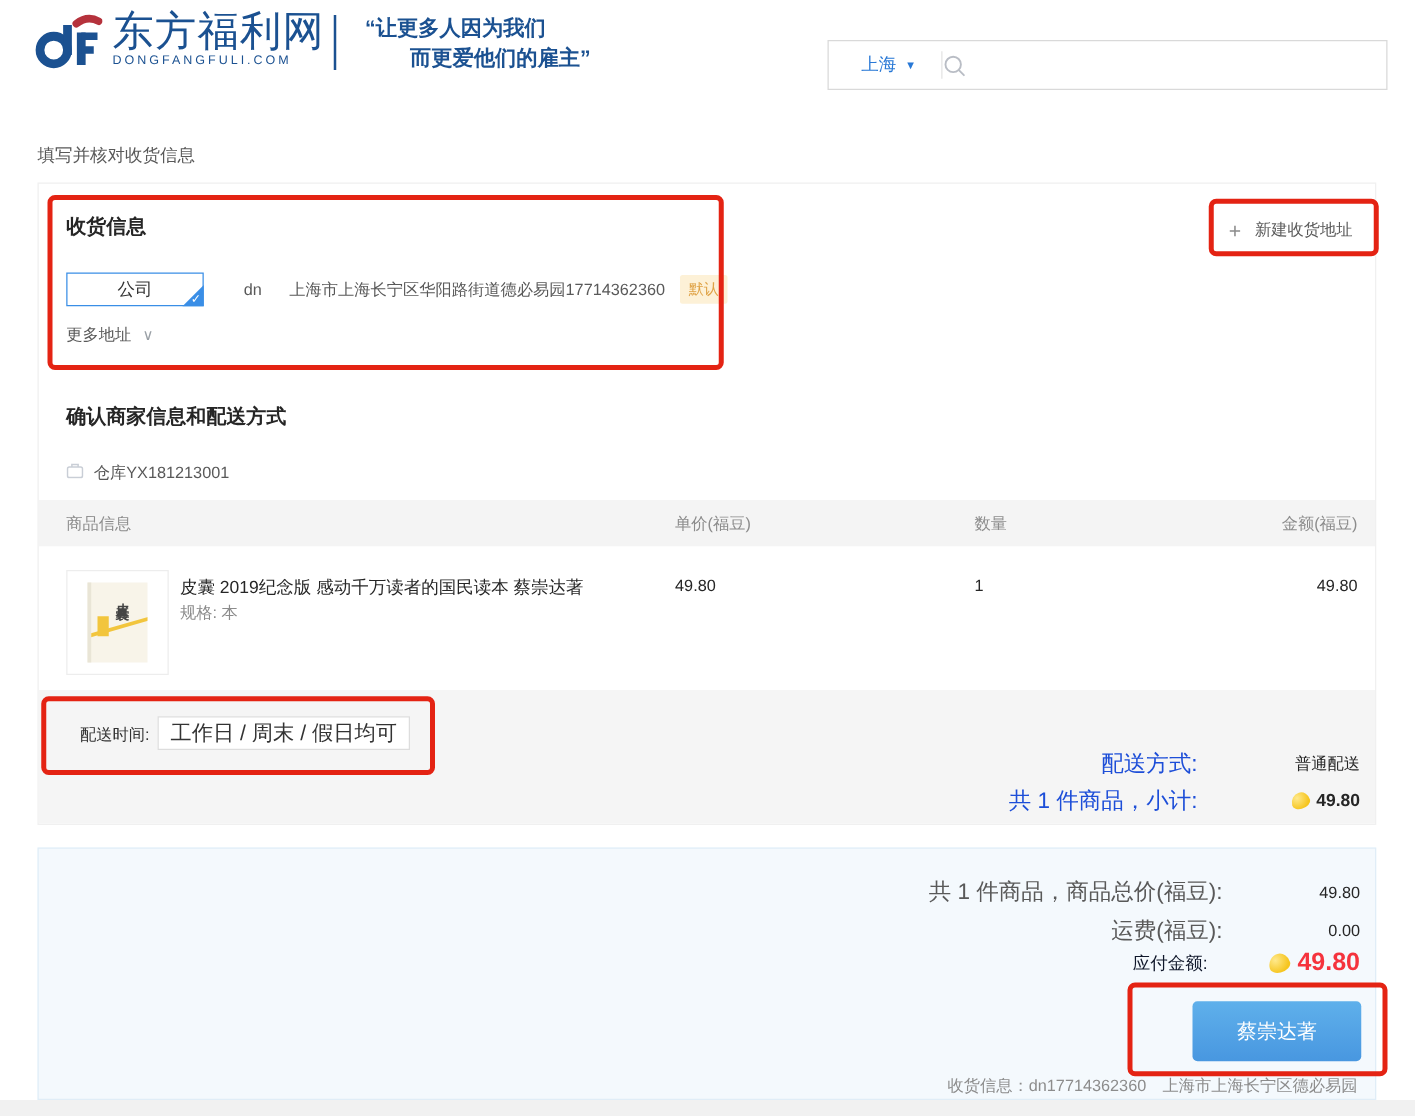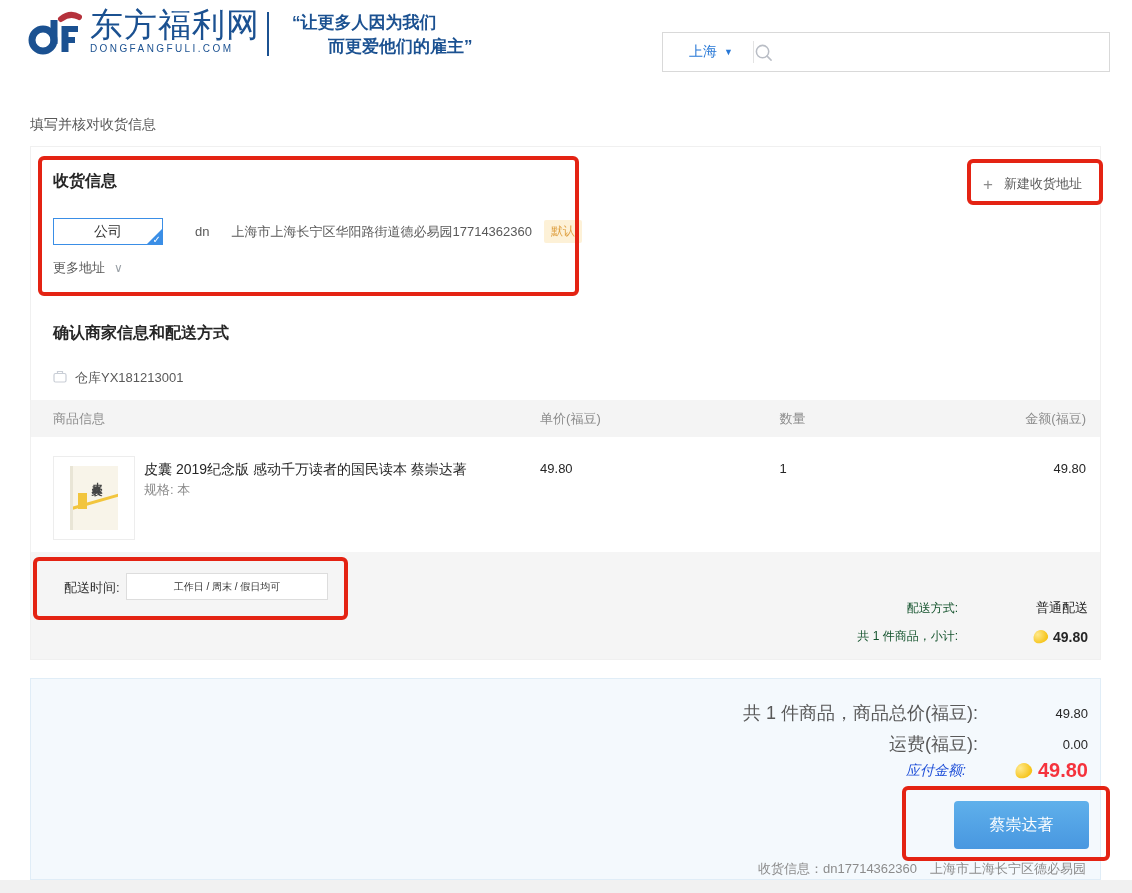--- a/index.html
+++ b/index.html
@@ -74,40 +74,40 @@
                      font-size:11px; color:#444; letter-spacing:3px; font-weight:bold; }
   .prod-text { margin-left:9px; padding-top:12px; }
   .prod-title { font-size:14px; color:#262626; max-width:380px; }
   .prod-spec { margin-top:2px; font-size:13px; color:#8c8c8c; }
   .cell-val { padding-top:12px; font-size:13px; color:#262626; }
 
   .gray-block { position:absolute; left:0; bottom:0; width:100%; height:107px; background:#f5f5f5; }
   .delivery-time-label { position:absolute; left:33px; top:27px; font-size:13px; color:#333; }
   .delivery-time-select { position:absolute; left:95px; top:21px; width:202px; height:27px; background:#fff;
                           border:1px solid #ddd; display:flex; align-items:center; justify-content:center;
-                          font-size:10px; color:#333; cursor:pointer; }
+                          font-size:17px; color:#333; cursor:pointer; }
   .right-row { position:absolute; right:12px; display:flex; align-items:center; }
   .method-row { top:47px; }
   .subtotal-row { top:76px; }
-  .rr-label { font-size:12px; color:#14532d; }
+  .rr-label { font-size:18px; color:#1d4ed8; }
   .rr-value { width:130px; text-align:right; font-size:13px; color:#262626; }
   .subtotal-wrap { width:130px; display:flex; justify-content:flex-end; align-items:center; gap:5px; }
   .subtotal-num { font-size:14px; font-weight:bold; color:#262626; }
   .bean { display:inline-block; width:15px; height:13px;
           background:radial-gradient(circle at 35% 30%, #ffe98c, #f6c51e 70%);
           border-radius:52% 48% 55% 45% / 65% 60% 40% 35%; transform:rotate(-15deg); }
 
   
   .card-summary { position:absolute; left:30px; top:678px; width:1071px; height:202px;
                   background:#f4f9fd; border:1px solid #e0edf7; }
   .sum-row { position:absolute; right:12px; display:flex; align-items:center; }
   .sum-row1 { top:22px; } .sum-row2 { top:53px; } .sum-row3 { top:80px; }
   .sum-label { font-size:18px; color:#595959;margin-left:17px; }
   .sum-value { width:110px; text-align:right; font-size:13px; color:#262626; }
-  .payable-label { font-size:14px; color:#1d4ed8;font-style:italic; }
+  .payable-label { font-size:14px; color:#0f172a; }
   .payable-wrap { width:122px; display:flex; justify-content:flex-end; align-items:center; gap:6px; }
   .bean-lg { width:17px; height:15px; }
   .payable-num { font-size:20px; font-weight:bold; color:#f5333d; }
   .submit-btn { position:absolute; right:11px; top:122px; width:135px; height:48px;
                 background:linear-gradient(180deg,#5fb0eb,#4897e0); color:#fff; font-size:16px;
                 border:none; border-radius:4px; cursor:pointer; }
   .receiver-line { position:absolute; right:14px; top:181px; font-size:13px; color:#8c8c8c; }
 
   .footer-strip { position:absolute; left:0; bottom:0; width:100%; height:13px; background:#f1f1f1; }
 

